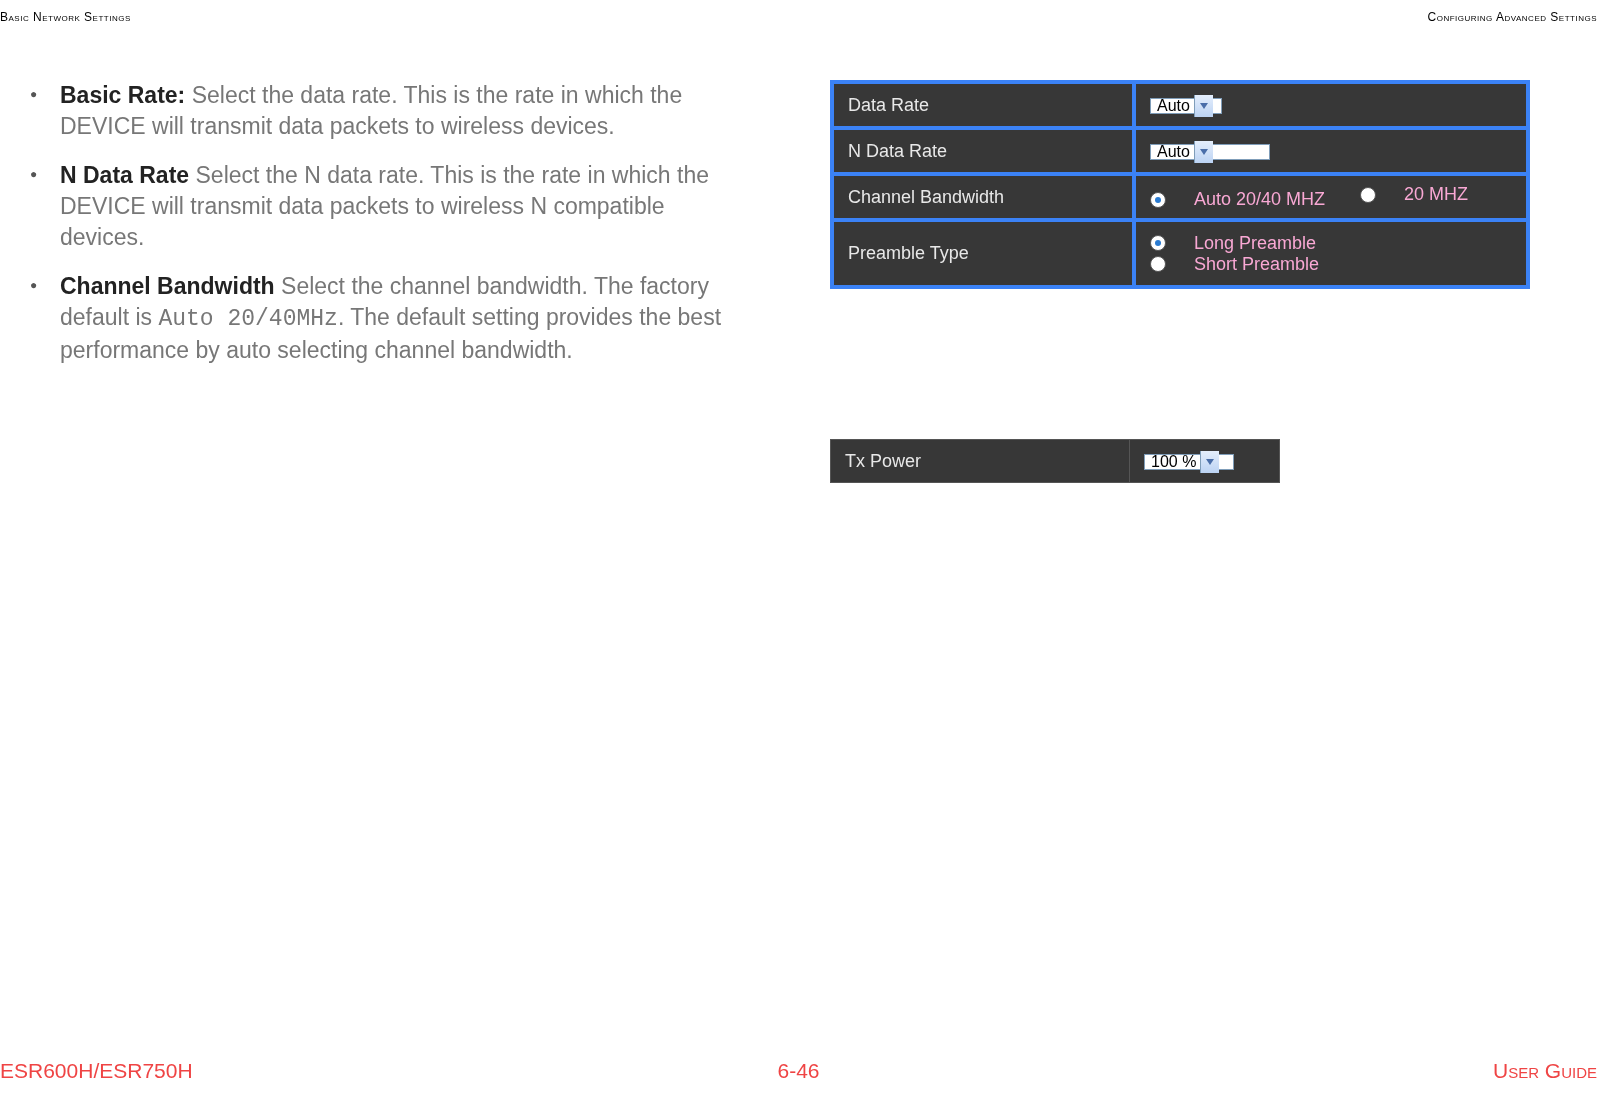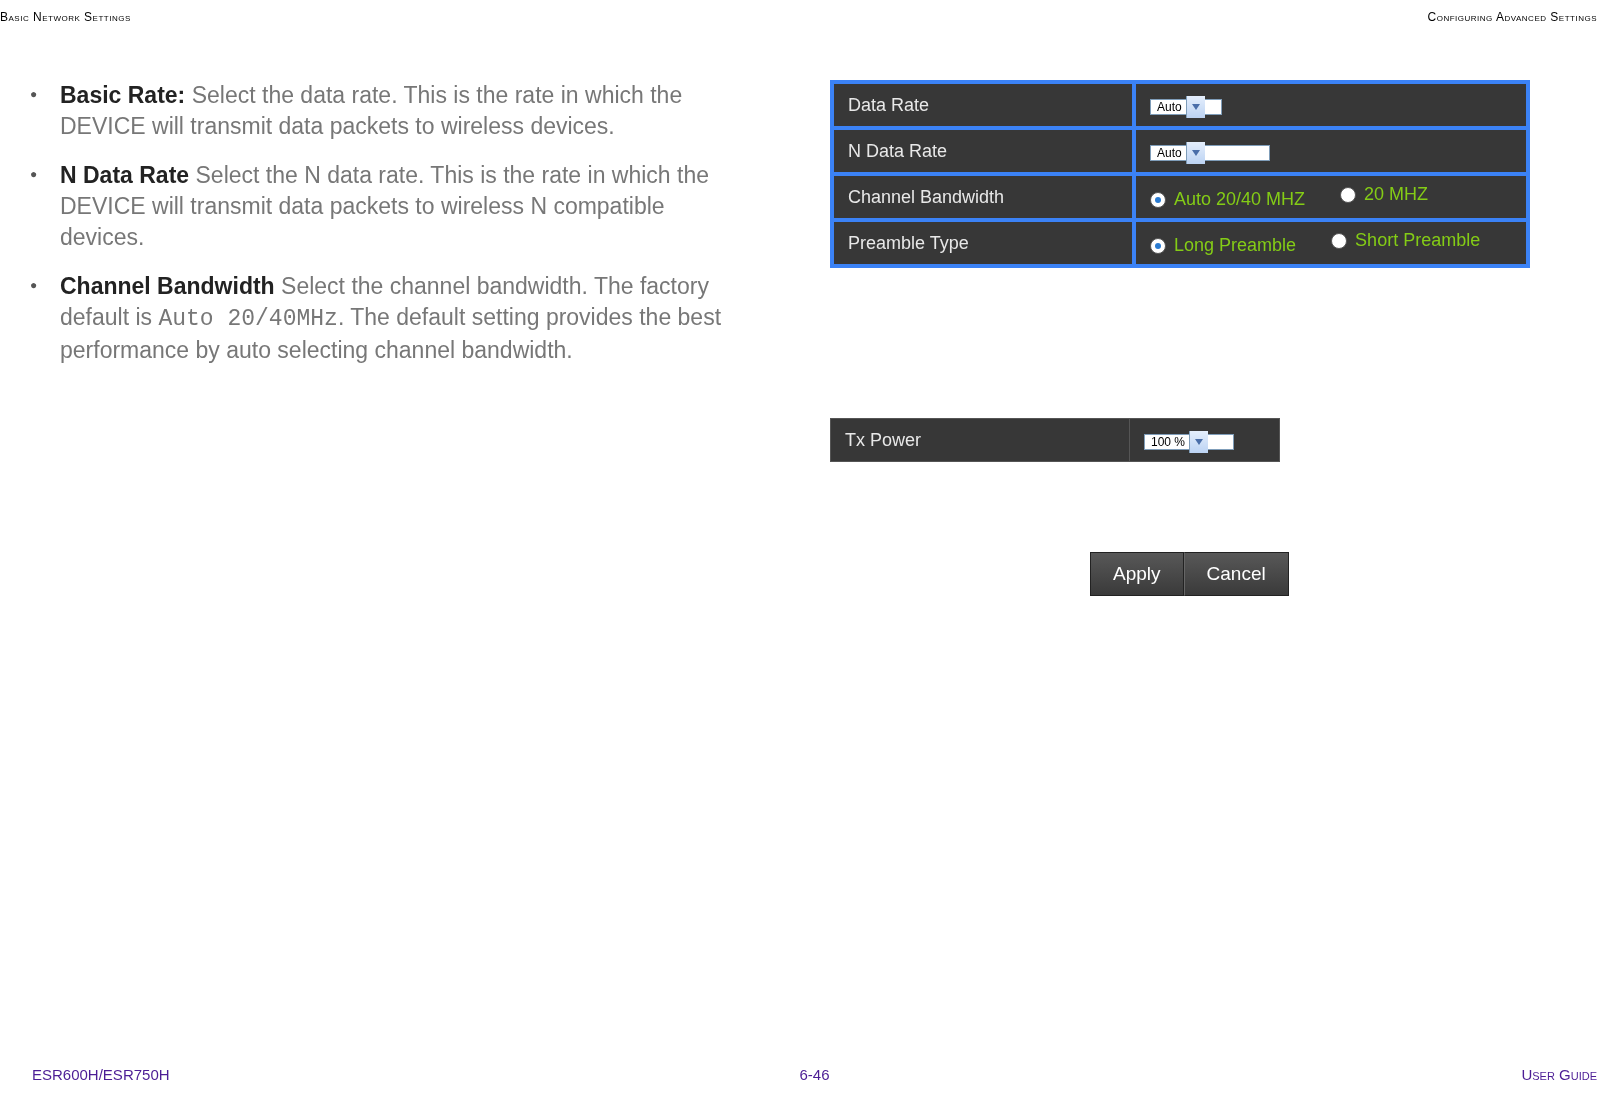--- a/index.html
+++ b/index.html
@@ -2,46 +2,46 @@
 <html><head>
 <meta charset="utf-8">
 <style>
   html,body{margin:0;padding:0;background:#fff;font-family:Arial,Helvetica,sans-serif;color:#222;}
   .page{width:1597px;height:1093px;position:relative;box-sizing:border-box;padding:0;}
   
   .hdr-left,.hdr-right{position:absolute;top:10px;font-variant:small-caps;font-size:12px;color:#000000;letter-spacing:0.5px;text-align:right;}
   .hdr-left{left:0;}
   .hdr-right{right:0;}
   
-  .ftr-left,.ftr-center,.ftr-right{position:absolute;bottom:10px;font-size:15px;color:#4c1d95;padding-left:32px;}
+  .ftr-left,.ftr-center,.ftr-right{position:absolute;bottom:10px;font-size:21px;color:#ef4444;}
   .ftr-left{left:0;font-variant:normal;}
   .ftr-center{left:50%;transform:translateX(-50%);}
   .ftr-right{right:0;font-variant:small-caps;}
   
   .content{position:absolute;top:80px;left:0;right:0;display:flex;}
   .leftcol{width:750px;padding-left:30px;padding-right:10px;box-sizing:border-box;}
   .rightcol{flex:1;padding-left:80px;padding-right:40px;box-sizing:border-box;}
   
   .bullets{list-style:none;margin:0;padding:0;}
   .bullets>li{position:relative;padding-left:30px;margin-bottom:18px;font-size:23px;line-height:1.35;color:#777;}
   .bullets>li:before{content:"\25CF";position:absolute;left:0;top:6px;font-size:12px;color:#555;}
   .bullets b{color:#222;font-weight:bold;}
   .mono{font-family:"Courier New",monospace;}
   
   .panel{background:#fff;margin-bottom:150px;}
   .cfgtable{border-collapse:collapse;width:700px;}
   .cfgtable td{background:#373737;color:#e8e8e8;font-size:18px;padding:8px 14px;border:4px solid #3b82f6;vertical-align:middle;height:26px;}
   .cfgtable td.labelcell{width:270px;}
   .cfgtable td.valcell{width:auto;}
   
-  .winselect{display:inline-flex;align-items:center;background:#fff;border:1px solid #7f9db9;color:#000;font-size:12px;height:16px;padding:0 0 0 6px;box-sizing:border-box;}
+  .winselect{display:inline-flex;align-items:center;background:#fff;border:1px solid #7f9db9;color:#000;font-size:16px;height:16px;padding:0 0 0 6px;box-sizing:border-box;}
   .winselect .arrow{display:inline-flex;align-items:center;justify-content:center;width:18px;height:22px;margin-left:4px;background:linear-gradient(#e4eefc,#bcd3f3);border-left:1px solid #7f9db9;}
   .winselect .arrow svg{width:8px;height:6px;}
   
-  .radio{display:inline-flex;align-items:center;margin-right:30px;color:#84cc16;}
+  .radio{display:inline-flex;align-items:center;margin-right:30px;color:#f9a8d4;gap:20px;}
   .radiodot{width:14px;height:14px;border-radius:50%;background:#fff;border:1px solid #555;margin-right:8px;display:inline-flex;align-items:center;justify-content:center;}
   .radiodot.checked:after{content:"";width:6px;height:6px;border-radius:50%;background:#2a7bd1;}
   
   .panel2{margin-top:0;}
   .cfgtable2{border-collapse:collapse;width:450px;}
   .cfgtable2 td{background:#373737;color:#e8e8e8;font-size:18px;padding:8px 14px;border:1px solid #555;vertical-align:middle;height:26px;}
   .cfgtable2 td.labelcell{width:270px;}
   
   .btnbar{margin-top:90px;margin-left:260px;}
   .graybtn{display:inline-block;background:linear-gradient(#585858,#3a3a3a);color:#fff;border:1px solid #222;padding:10px 22px;font-size:19px;margin:0;cursor:default;}
@@ -147,19 +147,16 @@
                         <path d="M0 0 L8 0 L4 6 Z" fill="#4a6ea9"></path>
                       </svg>
                     </span>
             </span>
           </td>
         </tr>
       </tbody>
           </table>
     </div>
 
-    <div class="btnbar">
-      <span class="graybtn">Apply</span><span class="graybtn">Cancel</span>
-    </div>
   </div>
 </div>
 
 </div>
 
 </body></html>

